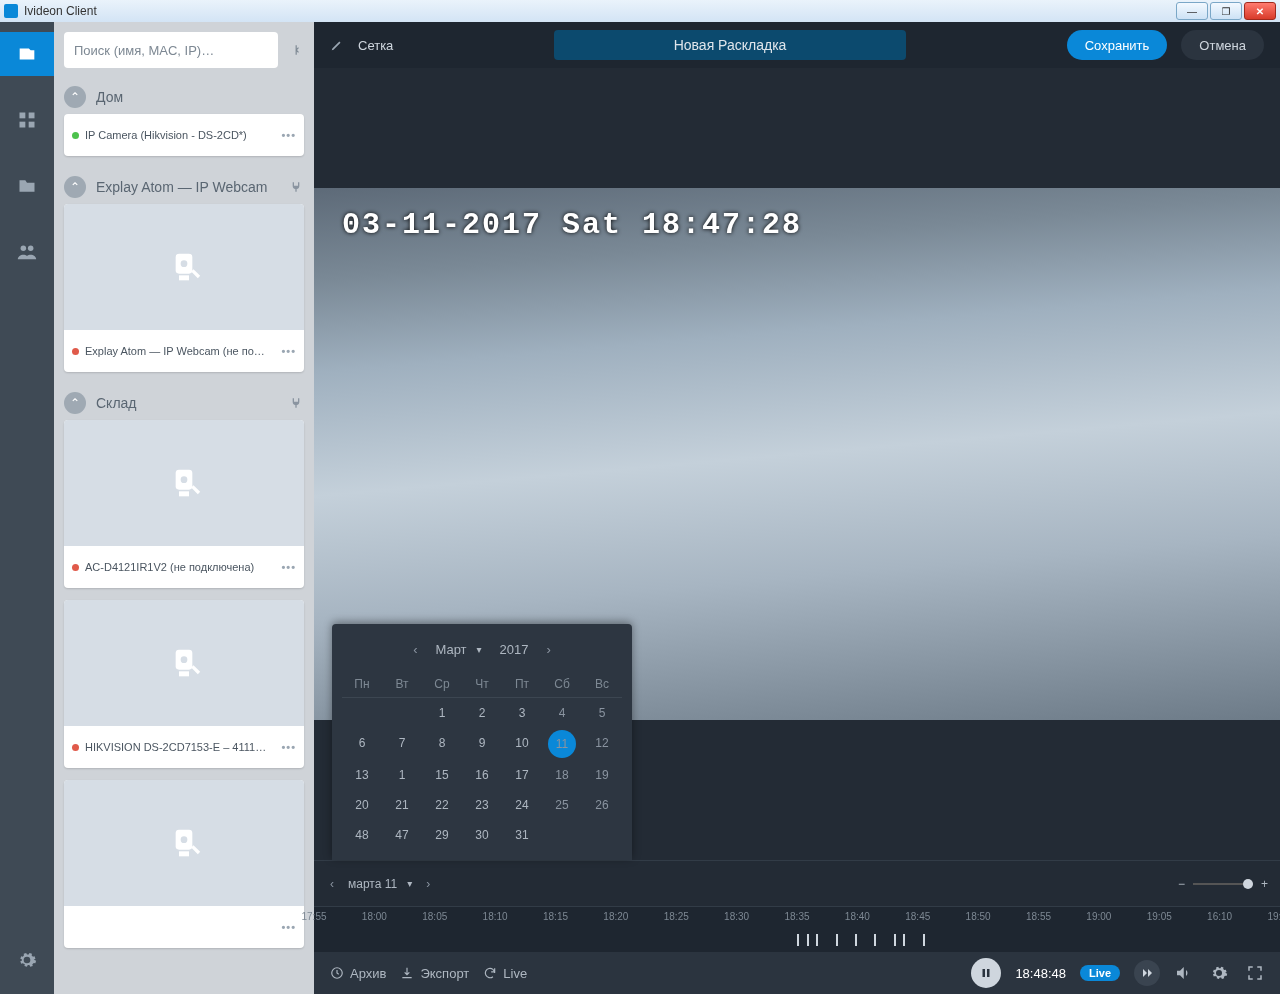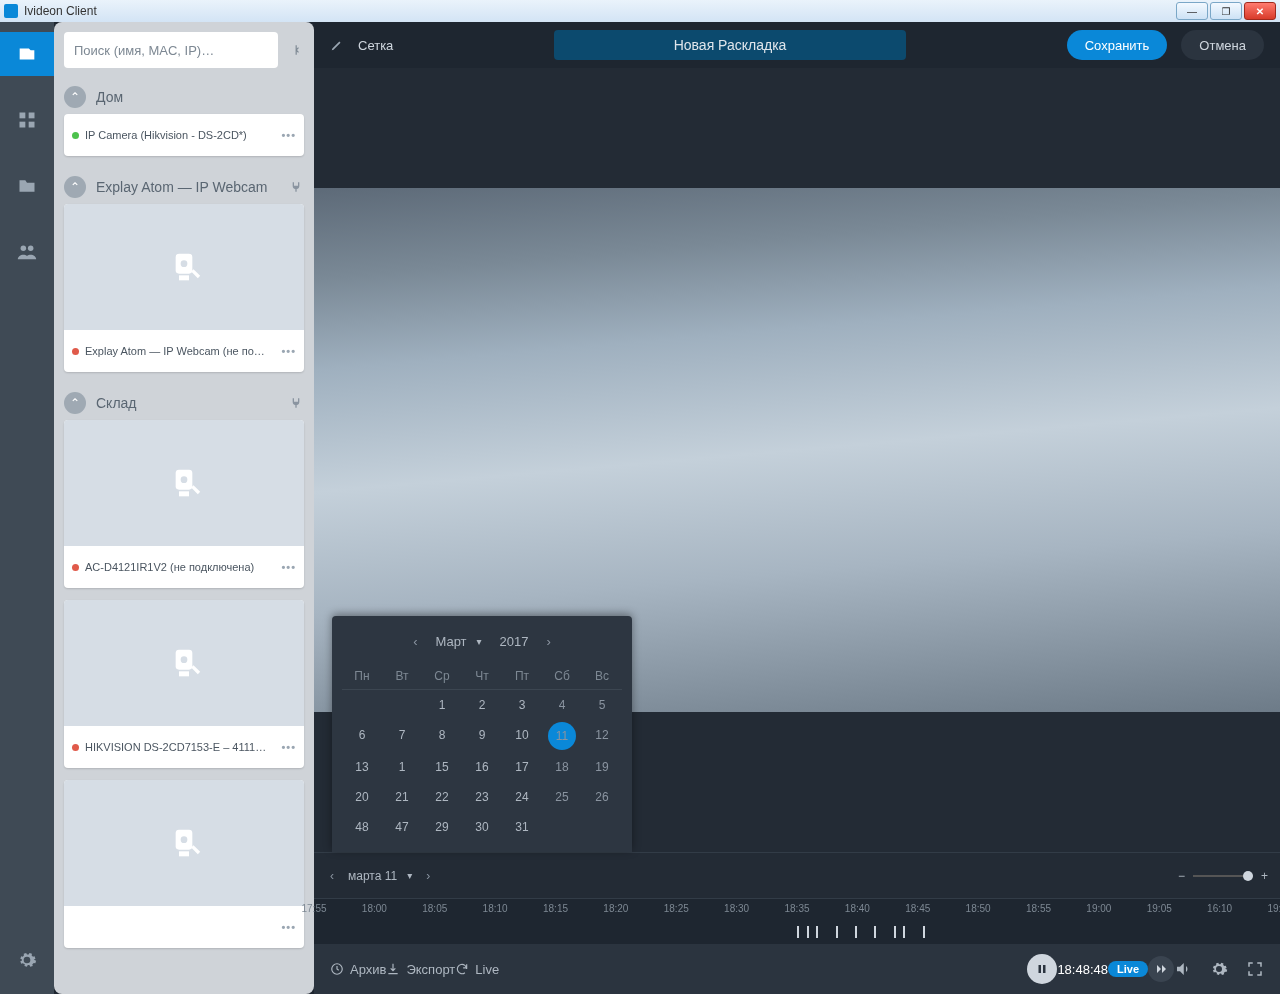--- a/index.html
+++ b/index.html
@@ -7,21 +7,21 @@
 .titlebar { height: 22px; background: linear-gradient(#eaf3fb,#d3e4f5); display: flex; align-items: center; padding: 0 4px; color: #333; font-size: 12px; }
 .titlebar .ico { width: 14px; height: 14px; background: #0a88d8; border-radius: 2px; margin-right: 6px; display: inline-block; }
 .titlebar .spacer { flex: 1; }
 .winbtn { width: 32px; height: 18px; margin-left: 2px; display: flex; align-items: center; justify-content: center; border: 1px solid #7aa7c7; border-radius: 3px; background: linear-gradient(#f3f9ff,#cde2f5); font-size: 10px; }
 .winbtn.close { background: linear-gradient(#ff7b6f,#d83b2a); border-color: #a02a1d; color: #fff; font-weight: bold; }
 .app { display: flex; height: 972px; }
 .navcol { width: 54px; background: #3f4a55; display: flex; flex-direction: column; align-items: center; padding-top: 10px; gap: 22px; }
 .navbtn { width: 54px; height: 44px; display: flex; align-items: center; justify-content: center; color: #9aa6b2; }
 .navbtn.active { background: #0a88d8; color: #fff; }
 .navcol .bottom { margin-top: auto; margin-bottom: 12px; }
-.sidebar { width: 260px; background: #cfd3d8; display: flex; flex-direction: column; border-radius: 8px; }
+.sidebar { width: 260px; background: #cfd3d8; display: flex; flex-direction: column; }
 .searchrow { display: flex; align-items: center; padding: 10px 8px 10px 10px; gap: 6px; }
 .searchbox { flex: 1; height: 36px; background: #fff; border-radius: 4px; display: flex; align-items: center; padding: 0 10px; color: #7d8893; font-size: 13px; }
 .collapsebtn { width: 22px; height: 36px; display: flex; align-items: center; justify-content: center; color: #7d8893; }
 .grouphdr { display: flex; align-items: center; padding: 8px 10px 6px 10px; gap: 10px; }
 .grouphdr .chev { width: 22px; height: 22px; border-radius: 50%; background: #9fa9b3; display: flex; align-items: center; justify-content: center; color: #fff; font-size: 12px; }
 .grouphdr .gname { color: #5a6672; font-size: 14px; flex: 1; }
 .grouphdr .gicon { color: #8a94a0; }
 .card { margin: 0 10px 12px 10px; background: #fff; border-radius: 4px; overflow: hidden; box-shadow: 0 1px 2px rgba(0,0,0,.15); }
 .thumb { height: 126px; background: linear-gradient(160deg,#6b7885,#8a97a4 40%,#b8c2cc); position: relative; }
 .thumb .ts { position: absolute; top: 6px; left: 6px; color: #fff; font-family: monospace; font-size: 11px; text-shadow: 0 0 2px #000; }
@@ -55,21 +55,21 @@
 .calgrid .dc { padding: 8px 0; color: #aeb7c1; cursor: pointer; }
 .calgrid .dc.sel { background: #0a88d8; color: #fff; border-radius: 50%; width: 28px; height: 28px; margin: 2px auto; display: flex; align-items: center; justify-content: center; padding: 0; }
 .calgrid .dc:nth-child(7n+13), .calgrid .dc:nth-child(7n+14) { color: #8a94a0; }
 .timeline { height: 46px; background: #232b35; display: flex; align-items: center; padding: 0 12px; gap: 10px; color: #aeb7c1; font-size: 12px; border-top: 1px solid #323c47; }
 .timeline .navarr { color: #8a94a0; padding: 0 4px; }
 .timeline .zoom { margin-left: auto; display: flex; align-items: center; gap: 8px; }
 .zoom .track { width: 60px; height: 2px; background: #555; position: relative; }
 .zoom .knob { position: absolute; right: 0; top: -4px; width: 10px; height: 10px; border-radius: 50%; background: #cfd6de; }
 .ticks { height: 46px; background: #1e2630; position: relative; border-top: 1px solid #323c47; }
 .tick { position: absolute; top: 4px; font-size: 10px; color: #7d8893; transform: translateX(-50%); }
-.controls { height: 50px; background: #2b343f; display: flex; align-items: center; padding: 0 16px; color: #aeb7c1; font-size: 13px; }
+.controls { height: 42px; background: #2b343f; display: flex; align-items: center; padding: 0 16px; gap: 14px; color: #aeb7c1; font-size: 13px; }
 .controls .grp { display: flex; align-items: center; gap: 6px; }
 .playpause { width: 30px; height: 30px; border-radius: 50%; background: #cfd6de; color: #2b343f; display: flex; align-items: center; justify-content: center; }
 .livebadge { background: #0a88d8; color: #fff; font-size: 11px; font-weight: bold; padding: 2px 9px; border-radius: 10px; }
 .stepbtn { width: 26px; height: 26px; border-radius: 50%; background: #3a4450; display: flex; align-items: center; justify-content: center; color: #cfd6de; font-size: 12px; }
 .right { margin-left: auto; display: flex; align-items: center; gap: 18px; }
 svg { display: block; }
 .marks { position: absolute; bottom: 6px; left: 0; right: 0; height: 12px; }
 .mark { position: absolute; width: 2px; height: 12px; background: #cfd6de; }
 </style>
 </head>
@@ -236,20 +236,21 @@
       <div class="btn primary">
           <span>Сохранить</span>
         </div>
       <div class="btn secondary">
           <span>Отмена</span>
         </div>
     </div>
 
     <div class="viewer">
       <div class="videoimg"></div>
+      <div class="overlay-ts">03-11-2017 Sat 18:47:28</div>
 
       <div class="calendar">
         <div class="calhdr">
           <span class="arrow">‹</span>
           <span>Март</span>
           <span style="font-size:10px;">▾</span>
           <span style="margin-left:8px;">2017</span>
           <span class="arrow">›</span>
         </div>
         <div class="calgrid" id="calgrid">

